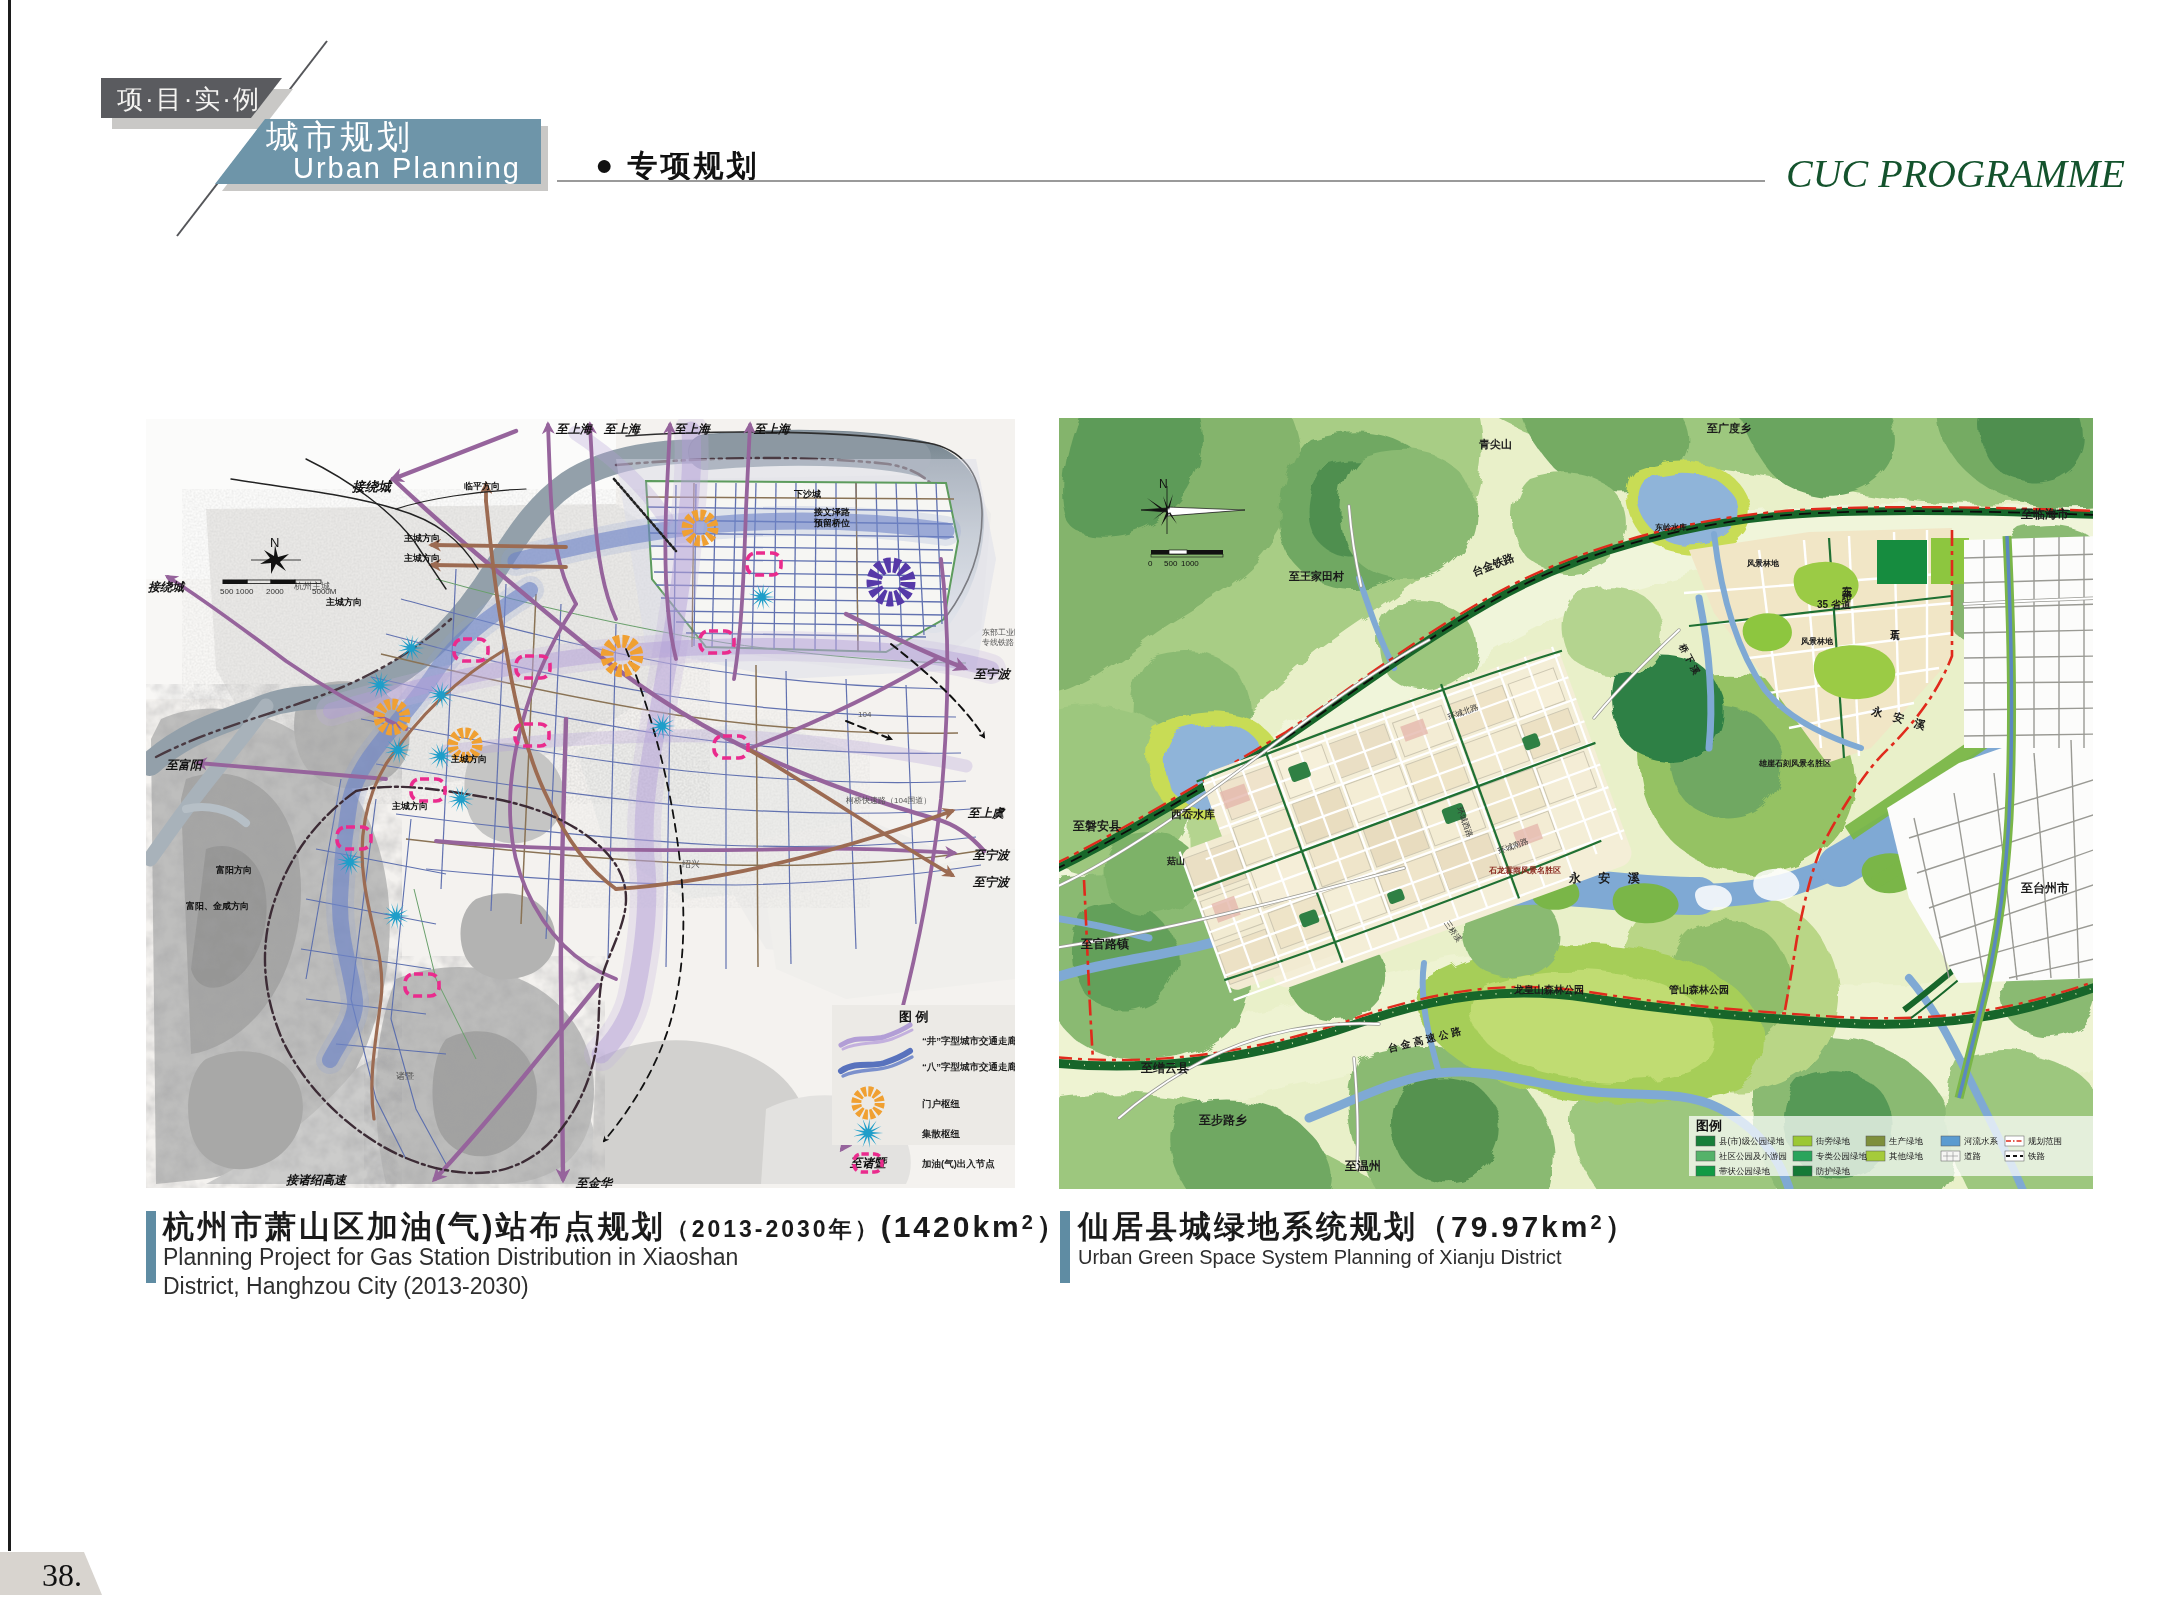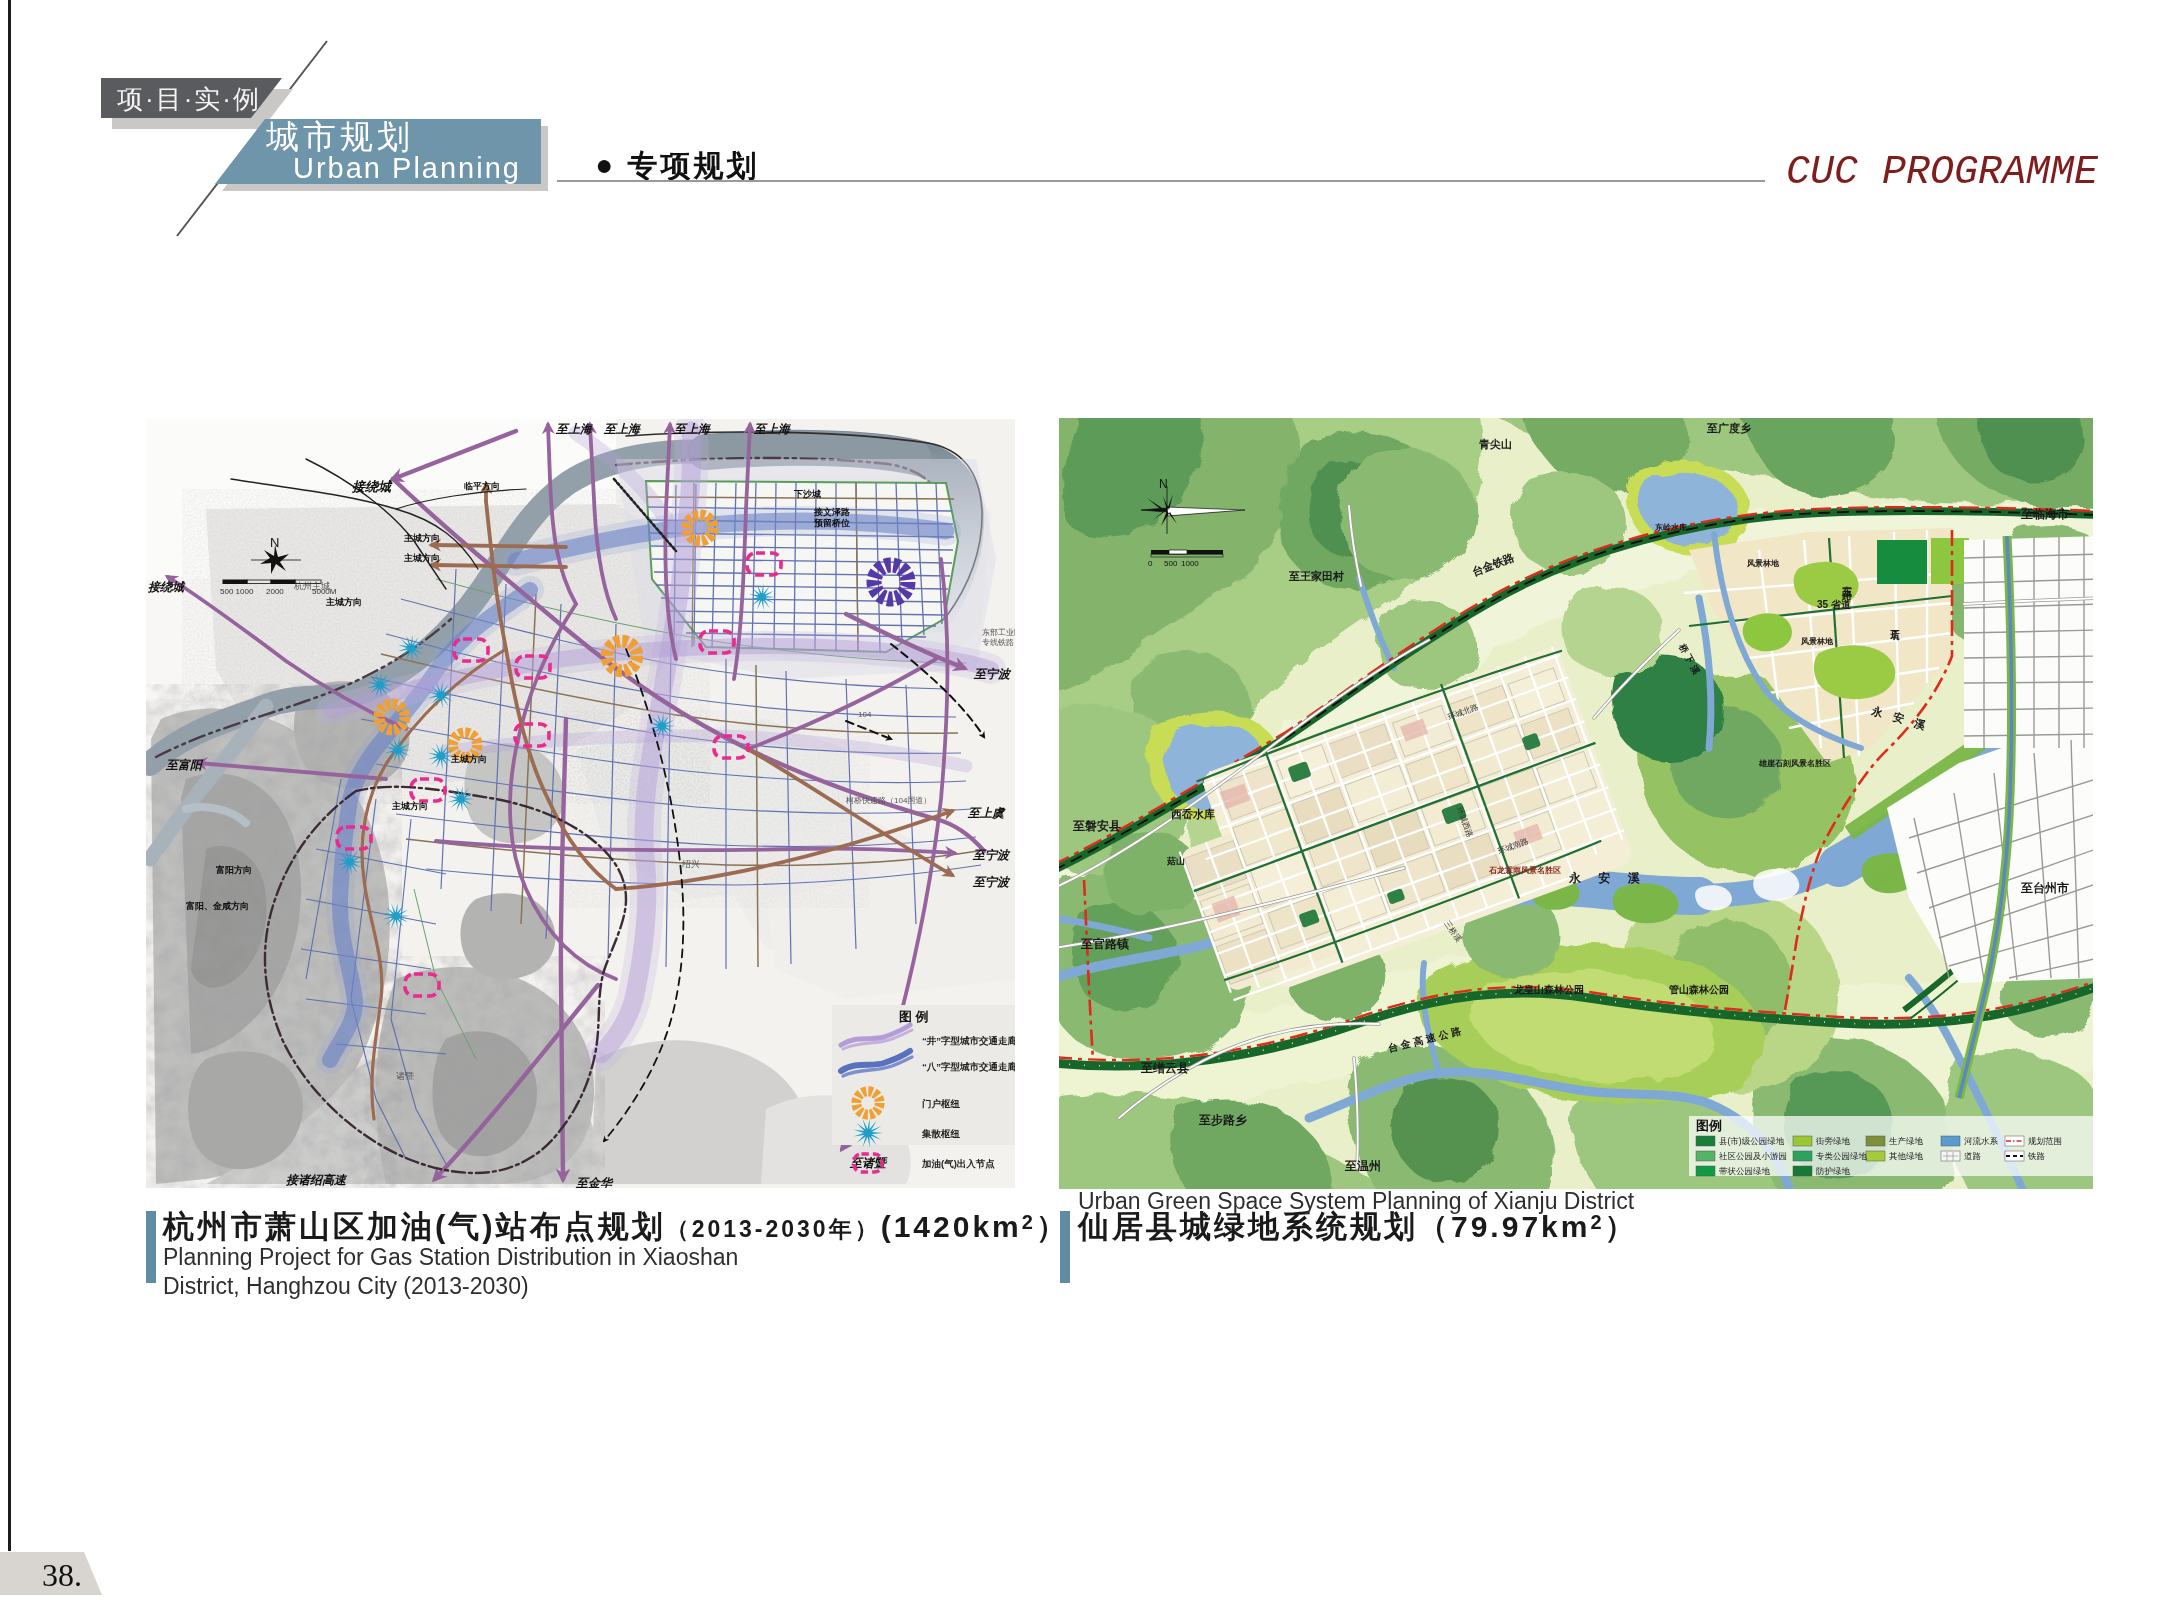--- a/index.html
+++ b/index.html
@@ -22,21 +22,21 @@
 <svg class="abs" style="left:200px;top:112px" width="370" height="90" viewBox="0 0 370 90">
   <polygon points="72,14 348,14 348,79 22,79" fill="#c9c8c6"></polygon>
   <polygon points="65,7 341,7 341,72 15,72" fill="#6e95a9"></polygon>
   <text x="66" y="36" font-size="33" fill="#ffffff" letter-spacing="4">城市规划</text>
   <text x="93" y="66" font-size="29" fill="#ffffff" letter-spacing="2">Urban Planning</text>
 </svg>
 
 <div class="abs" style="left:595px;top:146px;font-size:30px;color:#111;font-weight:bold;letter-spacing:3px"><span style="font-size:30px;vertical-align:1px">●</span> 专项规划</div>
 <div class="abs" style="left:557px;top:180px;width:1208px;height:2px;background:#9a9a9a"></div>
 
-<div class="abs" style="left:1786px;top:150px;font-family:Liberation Mono, monospace;font-style:italic;font-size:40px;color:#7f1d1d;letter-spacing:0px;white-space:nowrap">CUC PROGRAMME</div>
+<div class="abs" style="left:1786px;top:150px;font-family:Liberation Serif, serif;font-style:italic;font-size:40px;color:#14532d;letter-spacing:0px;white-space:nowrap">CUC PROGRAMME</div>
 
 <div class="abs" style="left:146px;top:419px" id="leftmap">
 <svg width="869" height="769" viewBox="0 0 869 769">
 <defs>
   <filter id="speck" x="-5%" y="-5%" width="110%" height="110%">
     <feTurbulence type="fractalNoise" baseFrequency="0.5" numOctaves="2" seed="7"></feTurbulence>
     <feColorMatrix type="matrix" values="0 0 0 0 0.45, 0 0 0 0 0.45, 0 0 0 0 0.45, 0 0 0 0.9 -0.25"></feColorMatrix>
   </filter>
   <filter id="hillmot" x="-5%" y="-5%" width="110%" height="110%">
     <feTurbulence type="fractalNoise" baseFrequency="0.06" numOctaves="3" seed="11"></feTurbulence>
@@ -726,18 +726,18 @@
 </g>
 </svg>
 </div>
 
 <div class="abs" style="left:146px;top:1211px;width:10px;height:72px;background:#5f8ca3"></div>
 <div class="abs" style="left:163px;top:1206px;font-size:31px;color:#1a1a1a;font-weight:bold;white-space:nowrap;letter-spacing:3px">杭州市萧山区加油(气)站布点规划<span style="font-size:23px;font-weight:bold">（2013-2030年）</span><span style="font-weight:bold;font-size:30px">(1420km<span style="font-size:20px;vertical-align:8px">2</span>）</span></div>
 <div class="abs" style="left:163px;top:1243px;font-size:23px;color:#2e2e2e;line-height:29px">Planning Project for Gas Station Distribution in Xiaoshan<br>District, Hanghzou City (2013-2030)</div>
 
 <div class="abs" style="left:1060px;top:1211px;width:10px;height:72px;background:#5f8ca3"></div>
 <div class="abs" style="left:1078px;top:1206px;font-size:31px;color:#1a1a1a;font-weight:bold;white-space:nowrap;letter-spacing:3px">仙居县城绿地系统规划<span style="font-weight:bold;font-size:30px">（79.97km<span style="font-size:20px;vertical-align:8px">2</span>）</span></div>
-<div class="abs" style="left:1078px;top:1188px;font-size:23px;color:#2e2e2e">Urban Green Space System Planning of Xianju District</div>
+<div class="abs" style="left:1078px;top:1246px;font-size:20px;color:#2e2e2e">Urban Green Space System Planning of Xianju District</div>
 
 <svg class="abs" style="left:0;top:1548px" width="120" height="55" viewBox="0 0 120 55">
   <polygon points="0,4 84,4 102,47 0,47" fill="#d8d4cf"></polygon>
   <text x="42" y="38" font-family="Liberation Serif,serif" font-size="32" fill="#111">38.</text>
 </svg>
 
 </body></html>

